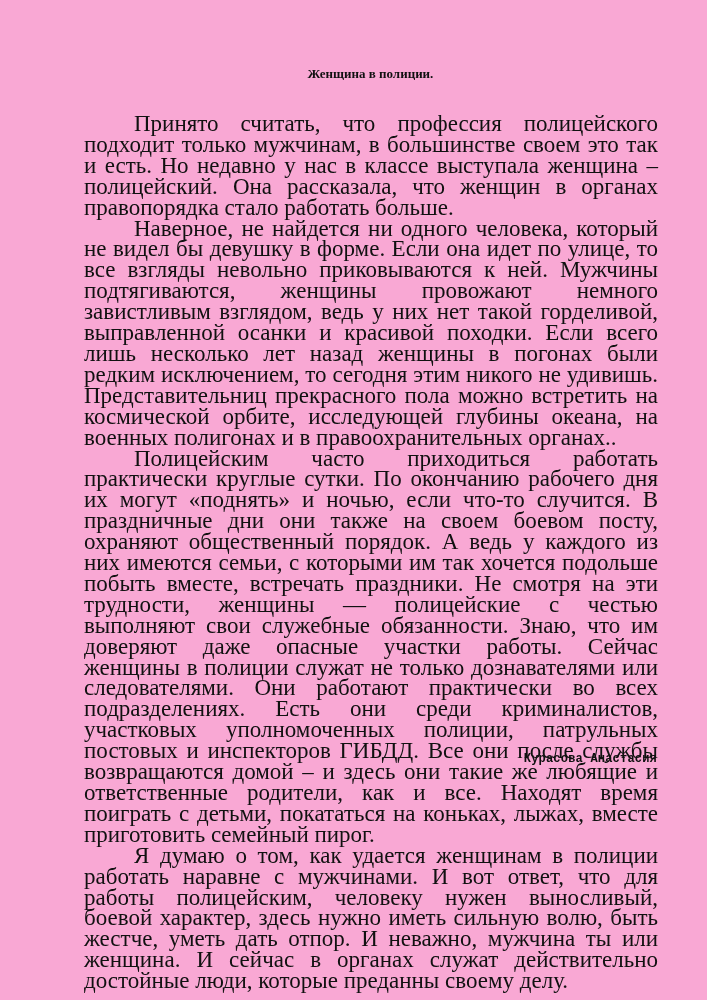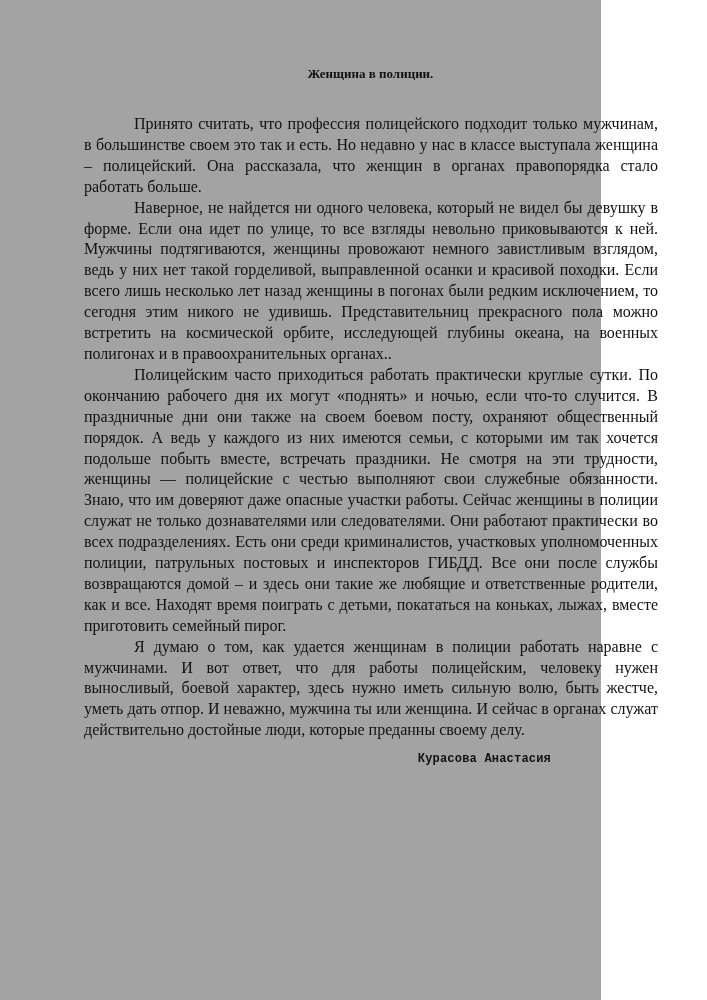--- a/index.html
+++ b/index.html
@@ -10,42 +10,42 @@
     body {
       width: 707px;
       height: 1000px;
       position: relative;
       overflow: hidden;
       color: #111111;
     }
     .page {
       position: absolute;
       left: 0; top: 0;
-      width: 601px;
+      width: 707px;
       height: 1000px;
-      background: #a3a3a3;
+      background: #f9a8d4;
     }
     .title {
       position: absolute;
       top: 66px;
       left: 0;
       width: 741px;
       text-align: center;
       font-family: "Liberation Serif", serif;
       font-weight: bold;
       font-size: 13px;
       letter-spacing: 0px;
     }
     .body-text {
       position: absolute;
       left: 84px;
       top: 114px;
       width: 574px;
       font-family: "Liberation Serif", serif;
-      font-size: 16px;
+      font-size: 23px;
       line-height: 20.9px;
       text-align: justify;
     }
     .body-text p {
       margin: 0;
       text-indent: 50px;
       text-align: justify;
     }
     .body-text p.gap-before {
     }

